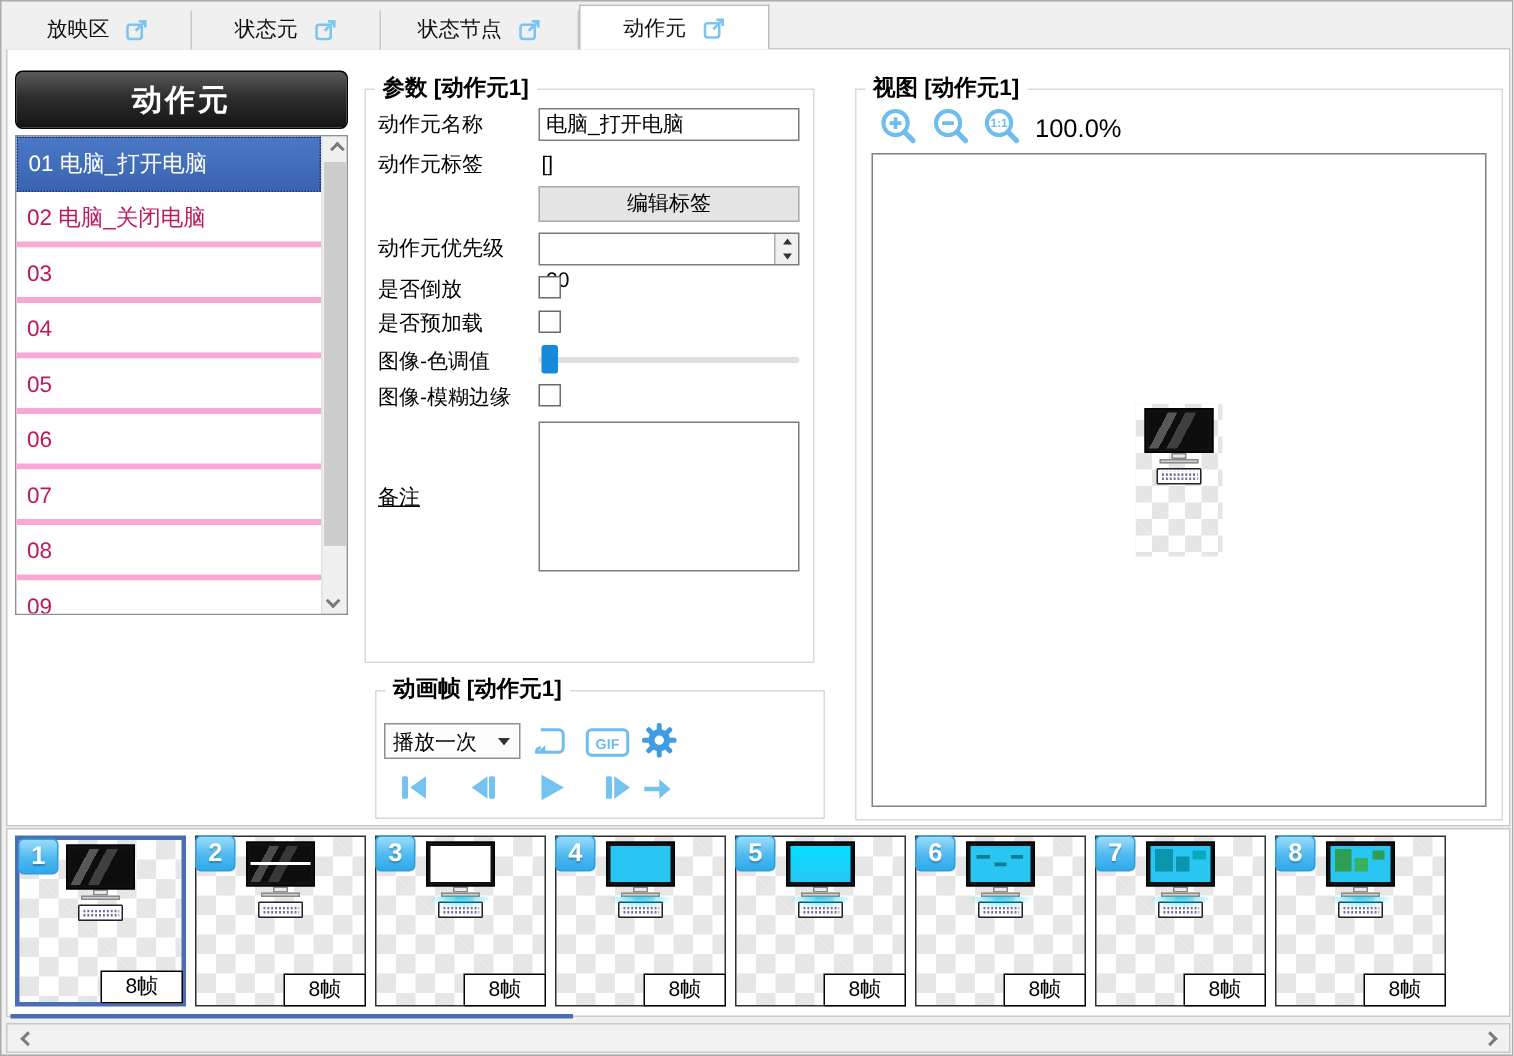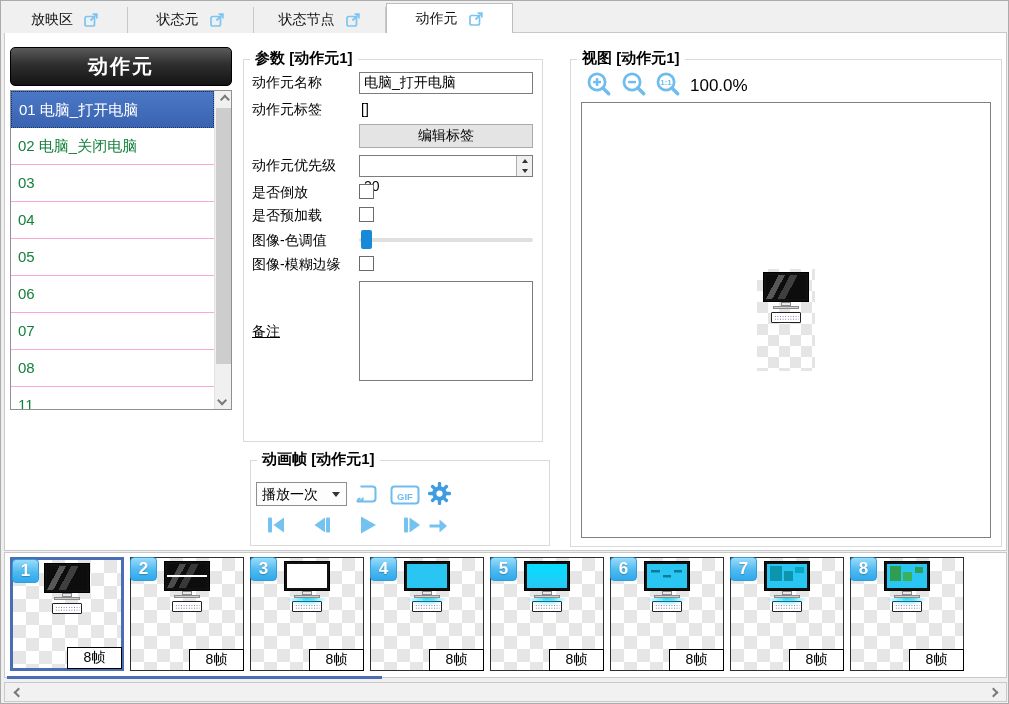--- a/index.html
+++ b/index.html
@@ -13,21 +13,21 @@
 
   
   .panel{position:absolute;left:3px;top:31px;width:1003px;height:519px;background:#fff;border:1px solid #C9C9C9;}
 
   
   .side-header{position:absolute;left:5px;top:14px;width:222px;height:39px;border:1px solid #000;border-radius:5px;
     background:linear-gradient(180deg,#5a5a5a,#2e2e2e 45%,#141414);color:#fff;font-size:20px;font-weight:bold;
     display:flex;align-items:center;justify-content:center;letter-spacing:2px;}
   .listbox{position:absolute;left:5px;top:57px;width:222px;height:320px;border:1px solid #8A8F98;background:#fff;overflow:hidden;}
   .list-items{position:absolute;left:0;top:0;right:17px;bottom:0;overflow:hidden;}
-  .list-item{height:37px;line-height:36px;padding-left:7px;font-size:15px;color:#15803d;border-bottom:1px solid #f9a8d4;background:#fff;}
+  .list-item{height:37px;line-height:36px;padding-left:7px;font-size:15px;color:#be185d;border-bottom:4px solid #f9a8d4;background:#fff;}
   .list-item.selected{background:linear-gradient(180deg,#4A78C6,#3A63B0);color:#fff;border:1px dotted #17306e;}
   .vscroll{position:absolute;top:0;right:0;width:17px;bottom:0;background:#F0F0F0;border-left:1px solid #E2E2E2;}
   .vscroll .btn{position:absolute;left:0;width:17px;height:17px;display:flex;align-items:center;justify-content:center;}
   .vscroll .btn.up{top:0;} .vscroll .btn.down{bottom:0;}
   .vthumb{position:absolute;left:1px;top:17px;width:15px;height:256px;background:#CDCDCD;}
   .chev{width:7px;height:7px;border-left:2px solid #7a7a7a;border-bottom:2px solid #7a7a7a;display:inline-block;}
   .chev.up{transform:rotate(135deg) translate(-1px,-1px);} .chev.down{transform:rotate(-45deg) translate(-1px,-1px);}
   .chev.left{transform:rotate(45deg);} .chev.right{transform:rotate(-135deg);}
 
   
@@ -149,20 +149,21 @@
     <div class="listbox">
       <div class="list-items">
           <div class="list-item selected">01 电脑_打开电脑</div>
           <div class="list-item">02 电脑_关闭电脑</div>
           <div class="list-item">03</div>
           <div class="list-item">04</div>
           <div class="list-item">05</div>
           <div class="list-item">06</div>
           <div class="list-item">07</div>
           <div class="list-item">08</div>
+          <div class="list-item">09</div>
           <div class="list-item">11</div>
           <div class="list-item">12</div>
           <div class="list-item">13</div>
         </div>
       <div class="vscroll">
         <div class="btn up">
             <span class="chev up"></span>
           </div>
         <div class="vthumb"></div>
         <div class="btn down">

